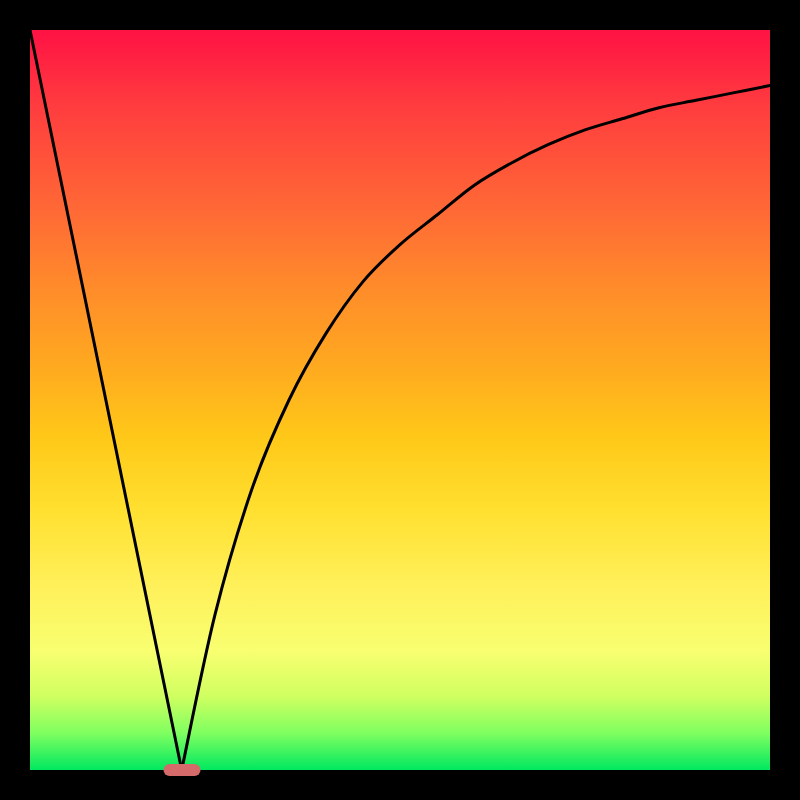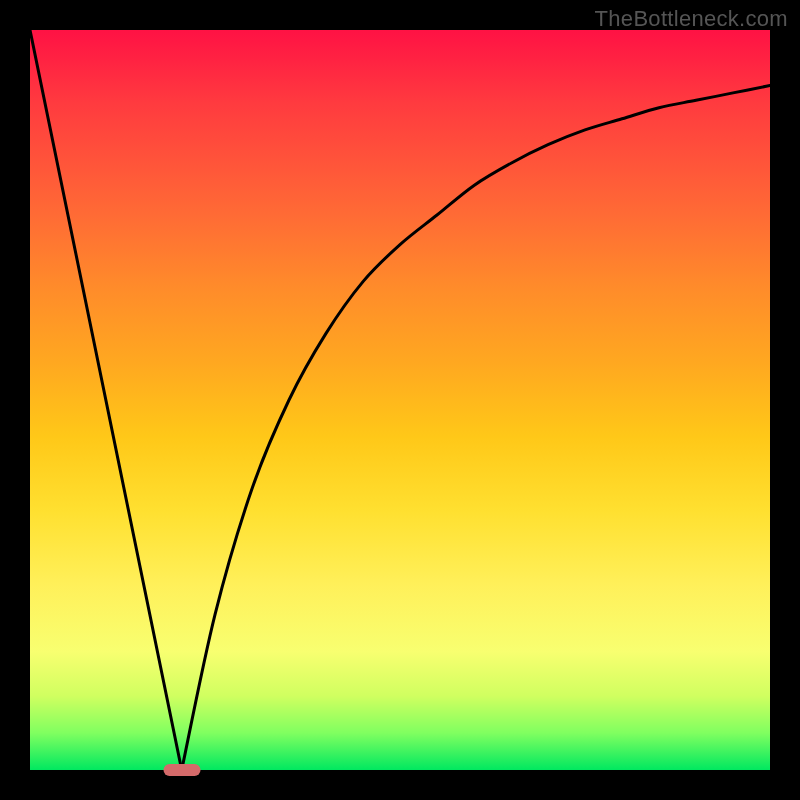--- a/index.html
+++ b/index.html
@@ -68,21 +68,20 @@
     height: 12px;
     border-radius: 6px;
     background: #d46a6a;
     transform: translate(-50%, -50%);
   }
 </style>
 </head>
 <body>
 
 <div class="outer-frame">
-  <div class="watermark">TheBottleneck.com</div>
 
   <div class="plot-area">
     <svg class="curve-layer" viewBox="0 0 740 740" preserveAspectRatio="none">
       <path id="path-left" class="curve" d="M 0 0 L 151.7 740"></path>
       <path id="path-right" class="curve" d="M 151.7 740 C 157.25 714.1, 173.28333333333333 631.4666666666667, 185 584.6 C 196.71666666666667 537.7333333333333, 209.66666666666666 494.56666666666666, 222 458.8 C 234.33333333333334 423.03333333333336, 246.66666666666666 395.9, 259 370 C 271.3333333333333 344.1, 283.6666666666667 323.1333333333334, 296 303.40000000000003 C 308.3333333333333 283.6666666666667, 320.6666666666667 266.4, 333 251.59999999999997 C 345.3333333333333 236.79999999999995, 357.66666666666663 225.70000000000002, 370 214.60000000000002 C 382.33333333333337 203.50000000000003, 394.66666666666674 194.86666666666667, 407.00000000000006 185 C 419.33333333333337 175.13333333333333, 431.6666666666667 164.0333333333333, 444 155.39999999999998 C 456.3333333333333 146.76666666666665, 468.6666666666667 139.98333333333338, 481 133.20000000000005 C 493.3333333333333 126.41666666666671, 505.6666666666667 120.25000000000003, 518 114.70000000000002 C 530.3333333333334 109.15, 542.6666666666666 104.21666666666667, 555 99.9 C 567.3333333333334 95.58333333333334, 579.6666666666666 92.5, 592 88.8 C 604.3333333333334 85.1, 616.6666666666666 80.78333333333333, 629 77.69999999999999 C 641.3333333333334 74.61666666666665, 653.6666666666666 72.76666666666665, 666 70.29999999999998 C 678.3333333333334 67.83333333333331, 690.6666666666666 65.36666666666665, 703 62.89999999999998 C 715.3333333333334 60.43333333333331, 733.8333333333334 56.7333333333333, 740 55.499999999999964"></path>
     </svg>
     <div id="min-marker" class="marker" style="left: 151.7px; top: 740px; width: 37px;"></div>
   </div>
 </div>
 

